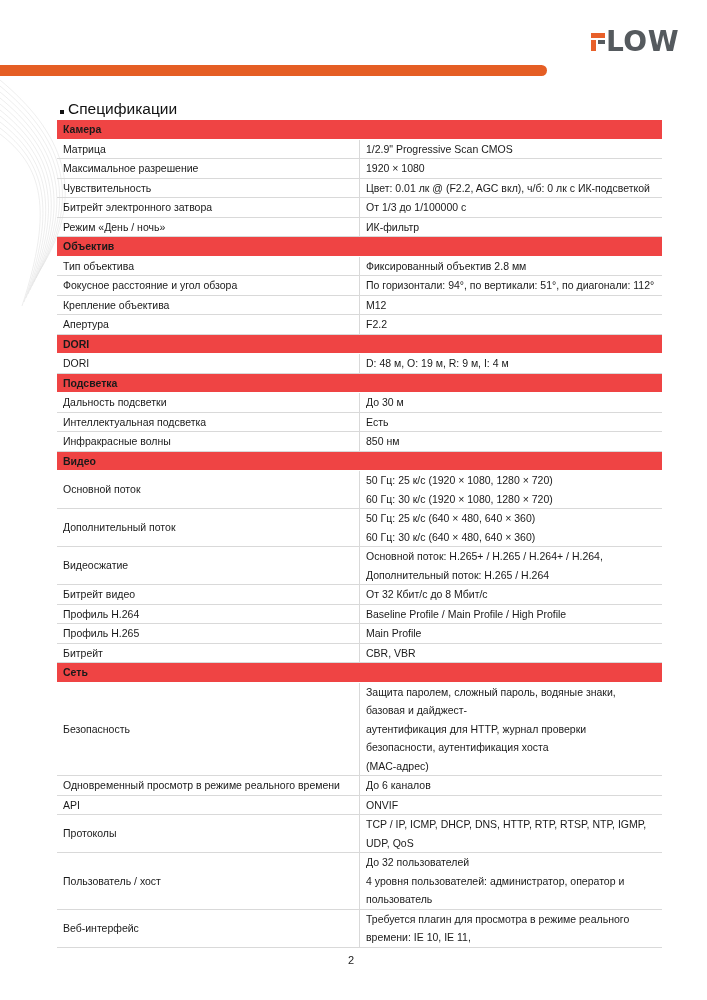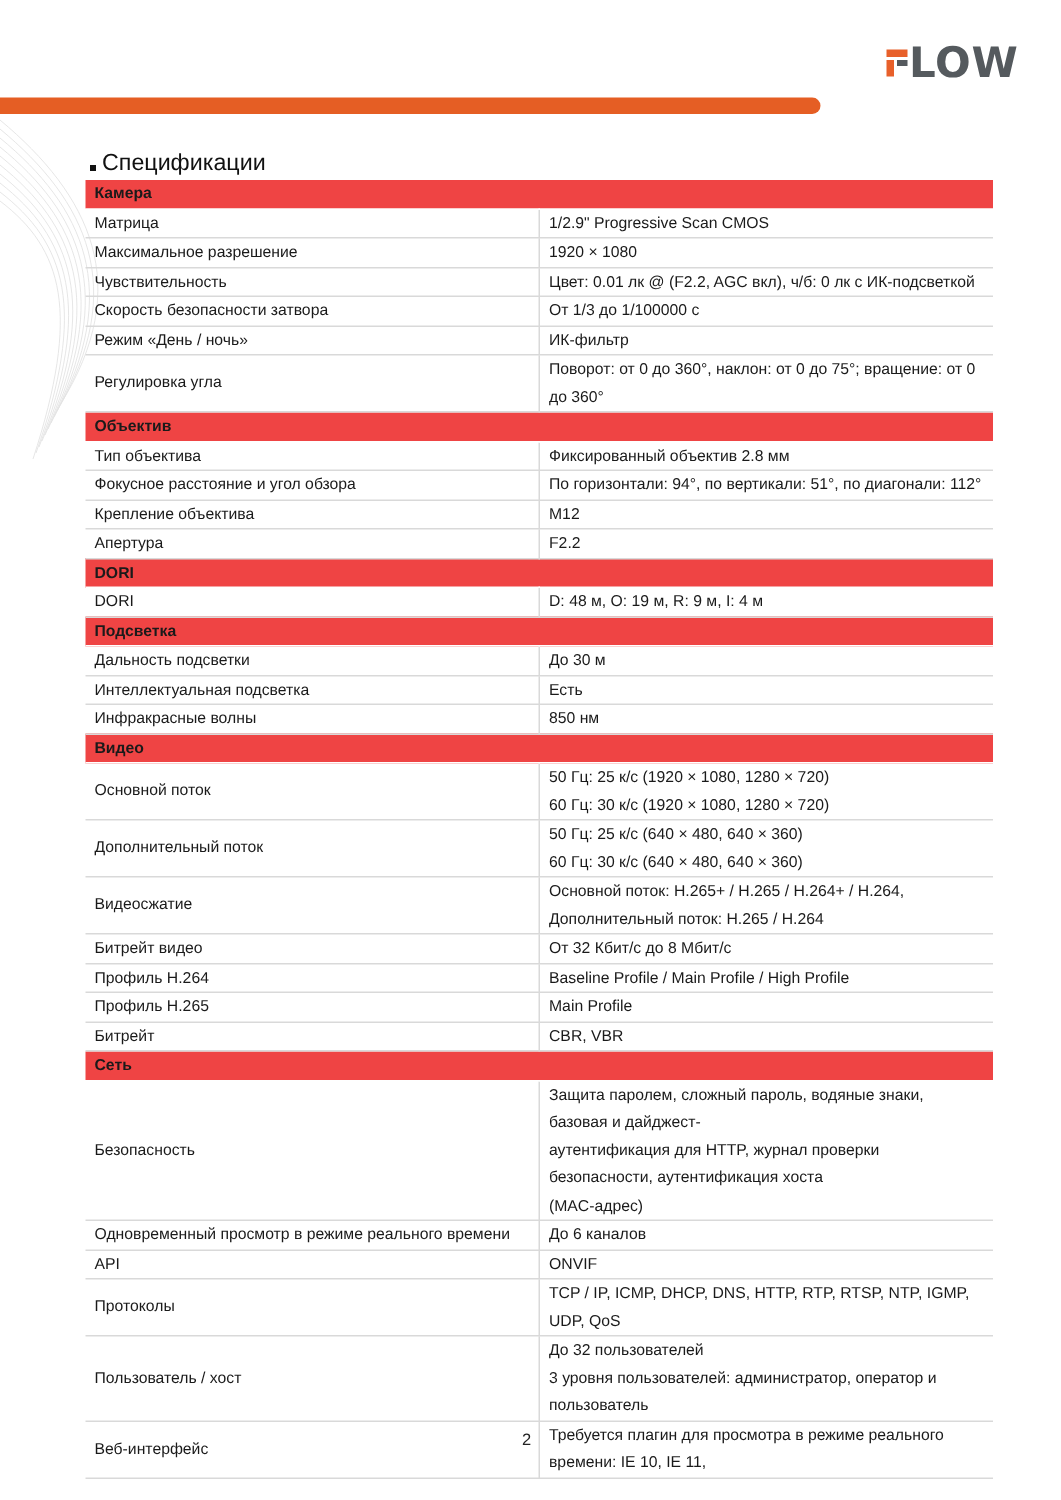--- a/index.html
+++ b/index.html
@@ -78,35 +78,29 @@
           <div>1920 × 1080</div>
         </td>
       </tr>
       <tr class="row">
         <td class="k">Чувствительность</td>
         <td class="v">
           <div>Цвет: 0.01 лк @ (F2.2, AGC вкл), ч/б: 0 лк с ИК-подсветкой</div>
         </td>
       </tr>
       <tr class="row">
-        <td class="k">Скорость безопасности затвора</td>
+        <td class="k">Битрейт электронного затвора</td>
         <td class="v">
           <div>От 1/3 до 1/100000 с</div>
         </td>
       </tr>
       <tr class="row">
         <td class="k">Режим «День / ночь»</td>
         <td class="v">
           <div>ИК-фильтр</div>
-        </td>
-      </tr>
-      <tr class="row">
-        <td class="k">Регулировка угла</td>
-        <td class="v">
-          <div>Поворот: от 0 до 360°, наклон: от 0 до 75°; вращение: от 0 до 360°</div>
         </td>
       </tr>
       <tr class="section">
         <td colspan="2">Объектив</td>
       </tr>
       <tr class="row">
         <td class="k">Тип объектива</td>
         <td class="v">
           <div>Фиксированный объектив 2.8 мм</div>
         </td>
@@ -233,21 +227,21 @@
       <tr class="row">
         <td class="k">Протоколы</td>
         <td class="v">
           <div>TCP / IP, ICMP, DHCP, DNS, HTTP, RTP, RTSP, NTP, IGMP, UDP, QoS</div>
         </td>
       </tr>
       <tr class="row">
         <td class="k">Пользователь / хост</td>
         <td class="v">
           <div>До 32 пользователей</div>
-          <div>3 уровня пользователей: администратор, оператор и пользователь</div>
+          <div>4 уровня пользователей: администратор, оператор и пользователь</div>
         </td>
       </tr>
       <tr class="row">
         <td class="k">Веб-интерфейс</td>
         <td class="v">
           <div>Требуется плагин для просмотра в режиме реального времени: IE 10, IE 11,</div>
         </td>
       </tr>
     </tbody>
 </table>

